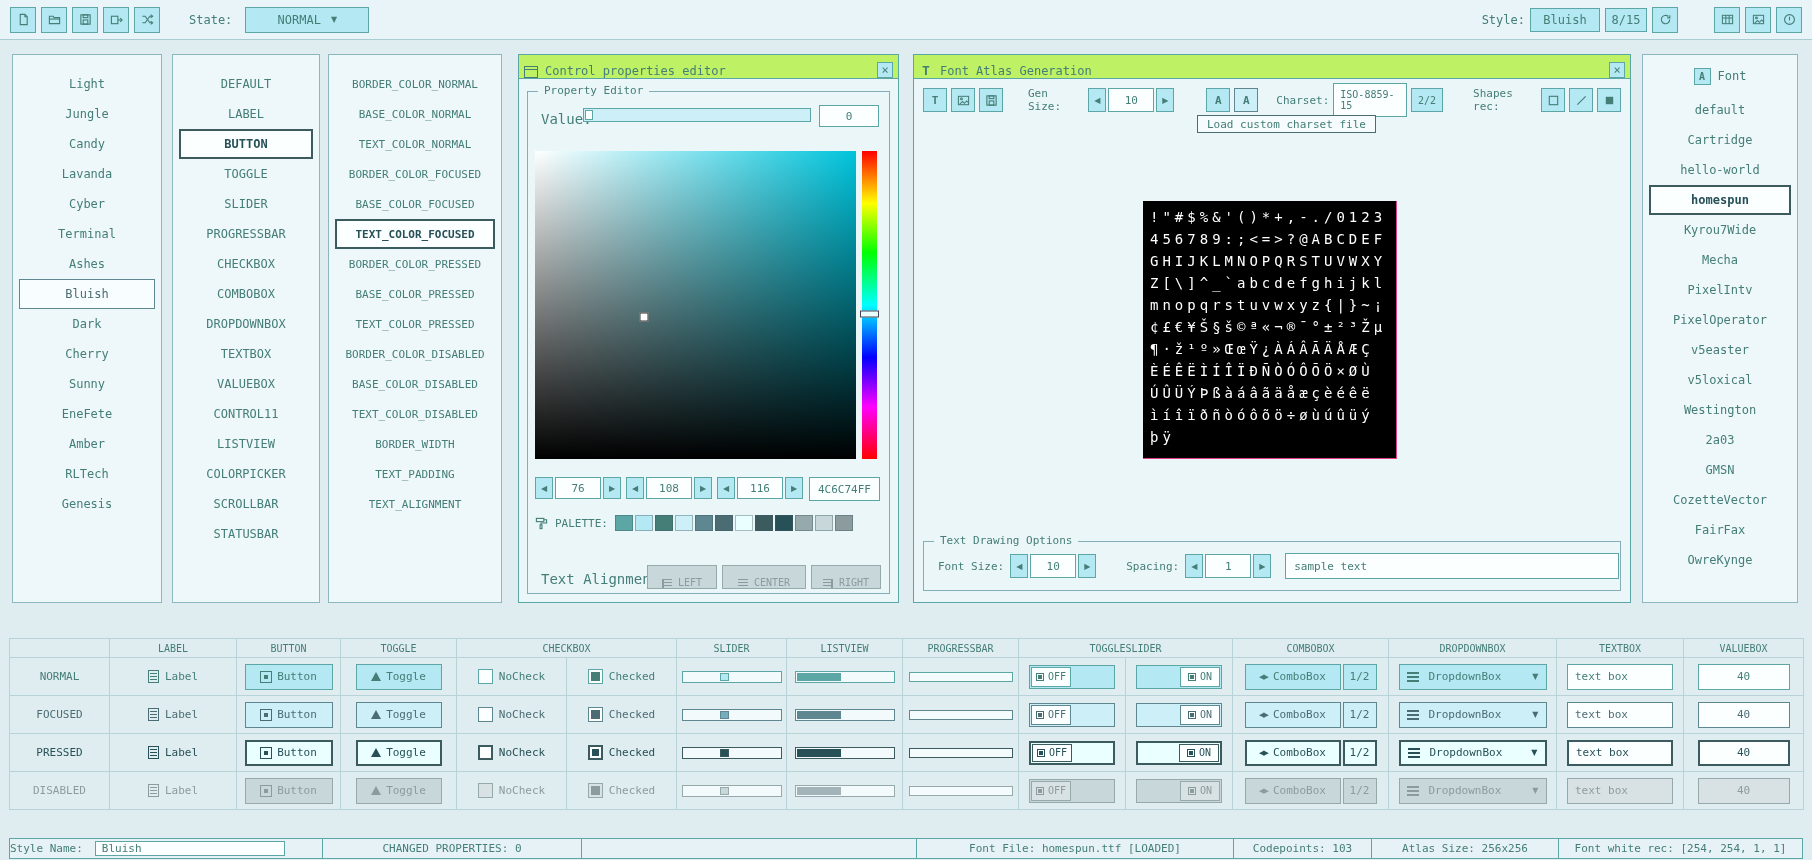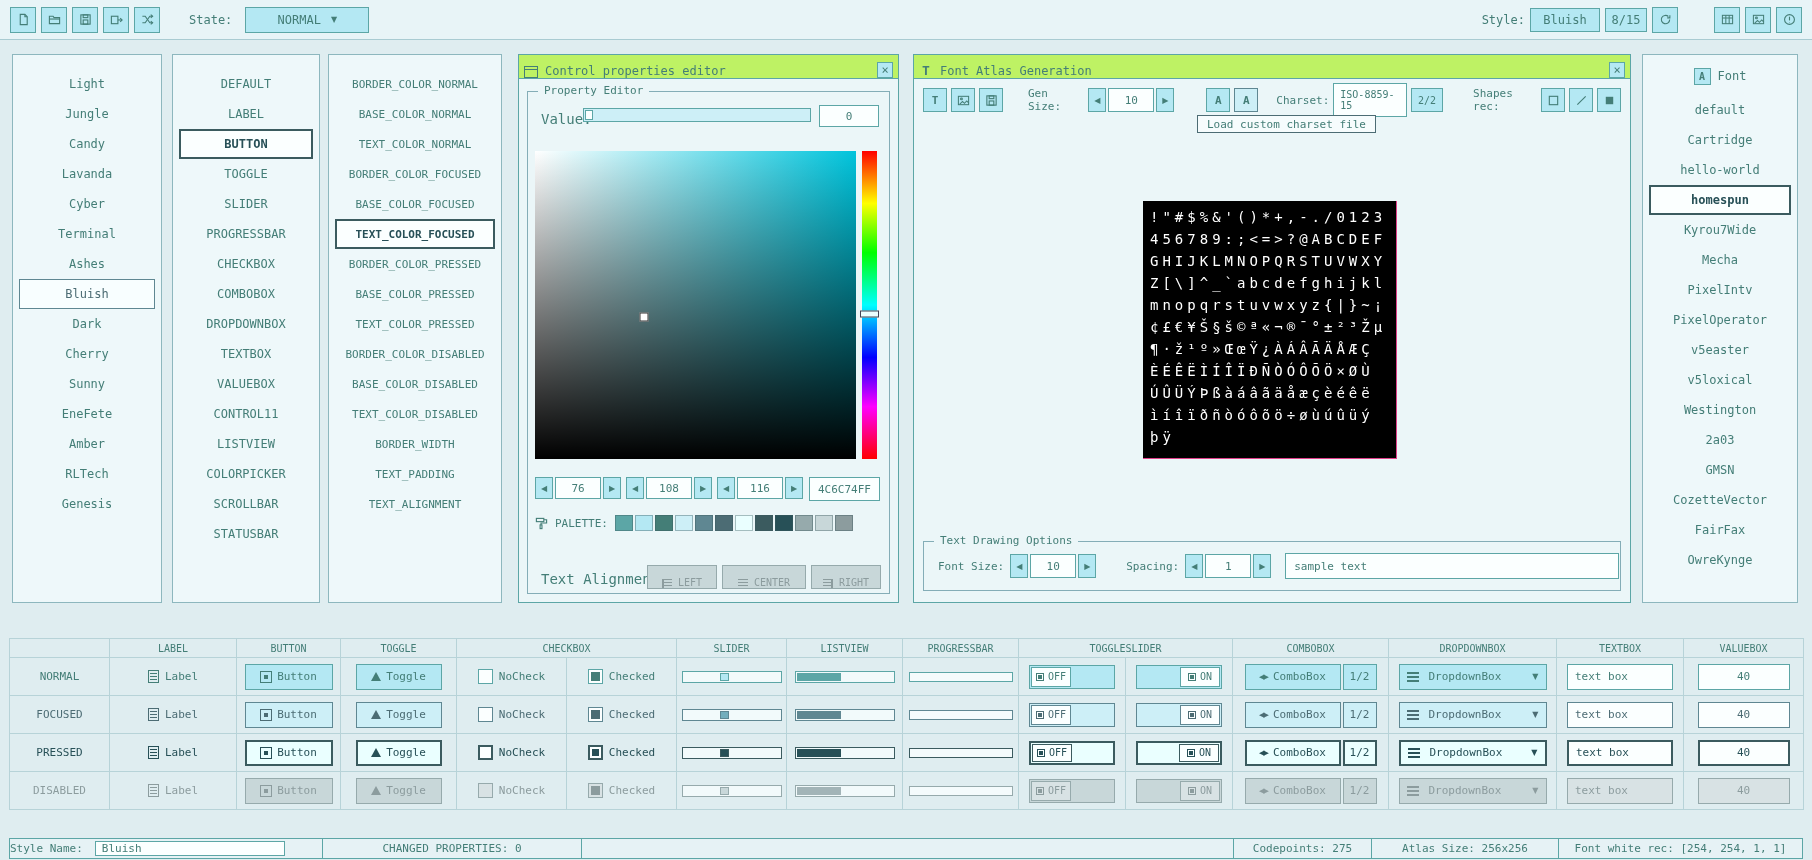--- a/index.html
+++ b/index.html
@@ -850,16 +850,17 @@
   </div>
 </div>
 
 <div class="statusbar">
   <div class="sseg" style="width:314px">
     <span>Style Name:</span>
     <div class="sname-box">Bluish</div>
   </div>
   <div class="sseg" style="width:260px">CHANGED PROPERTIES: 0</div>
   <div class="sseg" style="flex:1"></div>
-  <div class="sseg" style="width:139px">Codepoints: 275</div>
+  <div class="sseg" style="width:318px">Font File: homespun.ttf [LOADED]</div>
+  <div class="sseg" style="width:139px">Codepoints: 103</div>
   <div class="sseg" style="width:188px">Atlas Size: 256x256</div>
   <div class="sseg" style="width:245px">Font white rec: [254, 254, 1, 1]</div>
 </div>
 
 </body></html>

